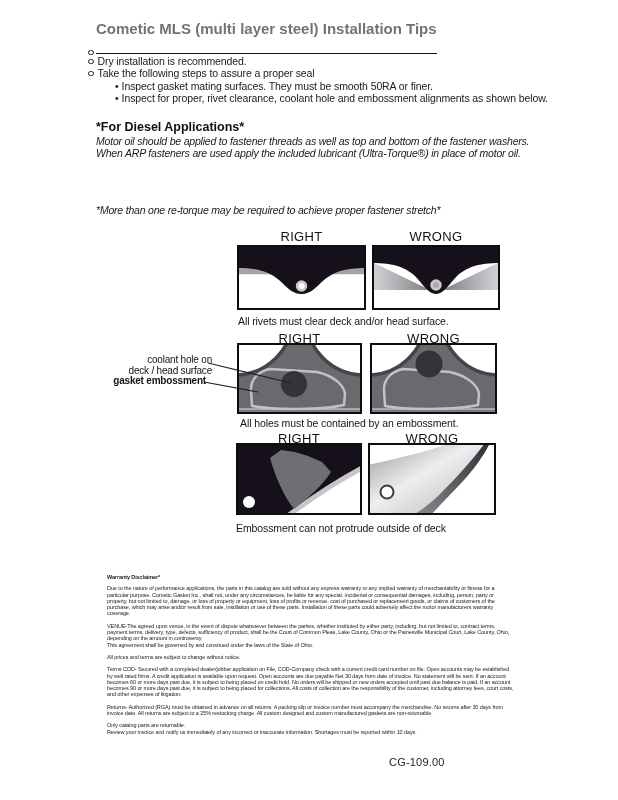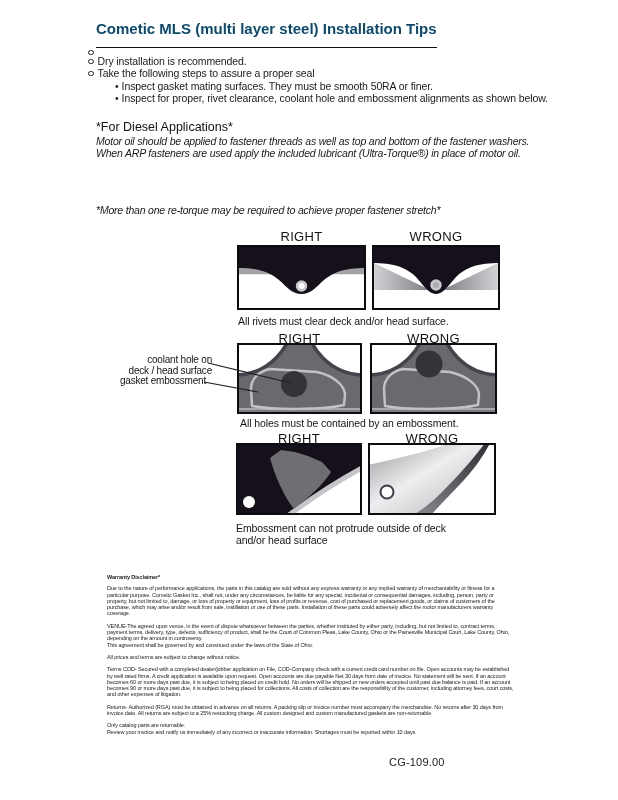--- a/index.html
+++ b/index.html
@@ -1,27 +1,27 @@
 <!DOCTYPE html>
 <html><head>
 <meta charset="utf-8">
 <style>
   html,body{margin:0;padding:0;background:#ffffff;}
   .page{position:relative;width:618px;height:800px;background:#ffffff;overflow:hidden;
         font-family:"Liberation Sans",sans-serif;color:#1a1a1a;}
   .abs{position:absolute;}
-  .title{left:96px;top:20px;font-size:15px;font-weight:700;color:#0c4a6e;
-         border-bottom:1.5px solid #111;padding-bottom:10px;display:inline-block;}
+  .title{left:96px;top:20px;font-size:15px;font-weight:700;color:#737373;
+         border-bottom:1.5px solid #111;padding-bottom:16px;display:inline-block;}
   .bullets{left:88px;top:46px;font-size:10.5px;line-height:12.4px;letter-spacing:-0.1px;}
   .b{display:flex;align-items:flex-start;}
   .o-bullet{width:3.5px;height:3.5px;border:1px solid #222;border-radius:50%;
             display:inline-block;margin:3.5px 4px 0 0;flex:none;}
   .sub{margin-left:27px;}
   .dot{margin-right:3px;flex:none;}
-  .h2{left:96px;top:120px;font-size:12.5px;font-weight:400;color:#111;}
+  .h2{left:96px;top:120px;font-size:12.5px;font-weight:700;color:#111;}
   .para{left:96px;width:436px;font-size:10.5px;line-height:12.2px;letter-spacing:-0.2px;font-style:italic;}
   .p1{top:135px;} .p2{top:164px;} .note{top:204px;}
   .dlabel{font-size:13px;color:#111;text-align:center;letter-spacing:0.3px;}
   .cap{font-size:10.5px;letter-spacing:-0.1px;color:#151515;}
   .dbox svg{display:block;}
   .sidelbl{font-size:10px;text-align:right;letter-spacing:-0.2px;color:#151515;line-height:10.5px;}
   .legal{left:107px;top:574px;width:407px;font-size:5.5px;line-height:6.3px;
          letter-spacing:-0.1px;color:#222;}
   .legal .lh{font-weight:700;margin-bottom:5px;}
   .legal p{margin:0 0 6px 0;}
@@ -100,21 +100,21 @@
   </div>
   <div class="abs cap" style="left:238px;top:315px;">All rivets must clear deck and/or head surface.</div>
 
   <div class="abs dlabel" style="left:237px;top:331px;width:125px;">RIGHT</div>
   <div class="abs dlabel" style="left:370px;top:331px;width:127px;">WRONG</div>
 
   <div class="abs sidelbl" style="left:100px;top:347px;width:112px;margin-top:8px;">
     <div>coolant hole on</div>
     <div>deck / head surface</div>
   </div>
-  <div class="abs sidelbl" style="left:94px;top:376px;width:112px;">gasket embossment</div>
+  <div class="abs sidelbl" style="left:94px;top:376px;width:112px;font-weight:bold;">gasket embossment</div>
 
   <div class="abs overlay" style="left:200px;top:354px;">
     <svg width="100" height="45" viewBox="0 0 100 45">
       <line x1="8" y1="9" x2="91" y2="29" stroke="#222" stroke-width="1.2"></line>
       <line x1="4" y1="28" x2="58" y2="38" stroke="#222" stroke-width="1.2"></line>
     </svg>
   </div>
 
   <div class="abs dbox" style="left:237px;top:343px;">
     <svg width="125" height="71" viewBox="0 0 125 71">
@@ -170,21 +170,20 @@
       </defs>
       <rect width="128" height="72" fill="#ffffff"></rect>
       <path d="M0,22 C36,14 64,7 82,0 L117,0 C106,15 90,33 73,50 C63,60 52,68 45,72 L0,72 Z" fill="url(#g3w)"></path>
       <path d="M117,0 C106,15 90,33 73,50 C63,60 52,68 45,72 L63,72 C72,62 84,50 96,37 C107,25 116,12 122,0 Z" fill="url(#g3d)"></path>
       <circle cx="19" cy="49" r="6.5" fill="#ffffff" stroke="#3c3c42" stroke-width="2"></circle>
       <rect width="128" height="72" fill="none" stroke="#0d0d11" stroke-width="4"></rect>
     </svg>
   </div>
   <div class="abs cap" style="left:236px;top:522px;line-height:12px;">
     <div>Embossment can not protrude outside of deck</div>
-    <div>and/or head surface</div>
   </div>
 
   <div class="abs legal">
     <div class="lh">Warranty Disclaimer*</div>
     <p>Due to the nature of performance applications, the parts in this catalog are sold without any express warranty or any implied warranty of merchantability or fitness for a particular purpose.  Cometic Gasket Inc., shall not, under any circumstances, be liable for any special, incidental or consequential damages, including, person, party or property, but not limited to, damage, or loss of property or equipment, loss of profits or revenue, cost of purchased or replacement goods, or claims of customers of the purchase, which may arise and/or result from sale, instillation or use of these parts.  Installation of these parts could adversely affect the motor manufacturers warranty coverage.</p>
     <p style="margin-bottom:0;">VENUE-The agreed upon venue, in the event of dispute whatsoever between the parties, whether instituted by either party, including, but not limited to, contract terms, payment terms, delivery, type, defects, sufficiency of product, shall be the Court of Common Pleas, Lake County, Ohio or the Painesville Municipal Court, Lake County, Ohio, depending on the amount in controversy.</p>
     <p>This agreement shall be governed by and construed under the laws of the State of Ohio.</p>
     <p>All prices and terms are subject to change without notice.</p>
     <p>Terms COD- Secured with a completed dealer/jobber application on File, COD-Company check with a current credit card number on file.  Open accounts may be established by well rated firms.  A credit application is available upon request.  Open accounts are due payable Net 30 days from date of invoice.  No statement will be sent.  If an account becomes 60 or more days past due, it is subject to being placed on credit hold.  No orders will be shipped or new orders accepted until past due balance is paid.  If an account becomes 90 or more days past due, it is subject to being placed for collections.  All costs of collection are the responsibility of the customer, including attorney fees, court costs, and other expenses of litigation.</p>
     <p>Returns- Authorized (RGA) must be obtained in advance on all returns.  A packing slip or invoice number must accompany the merchandise.  No returns after 30 days from invoice date.  All returns are subject to a 25% restocking charge.  All custom designed and custom manufactured gaskets are non-returnable.</p>

